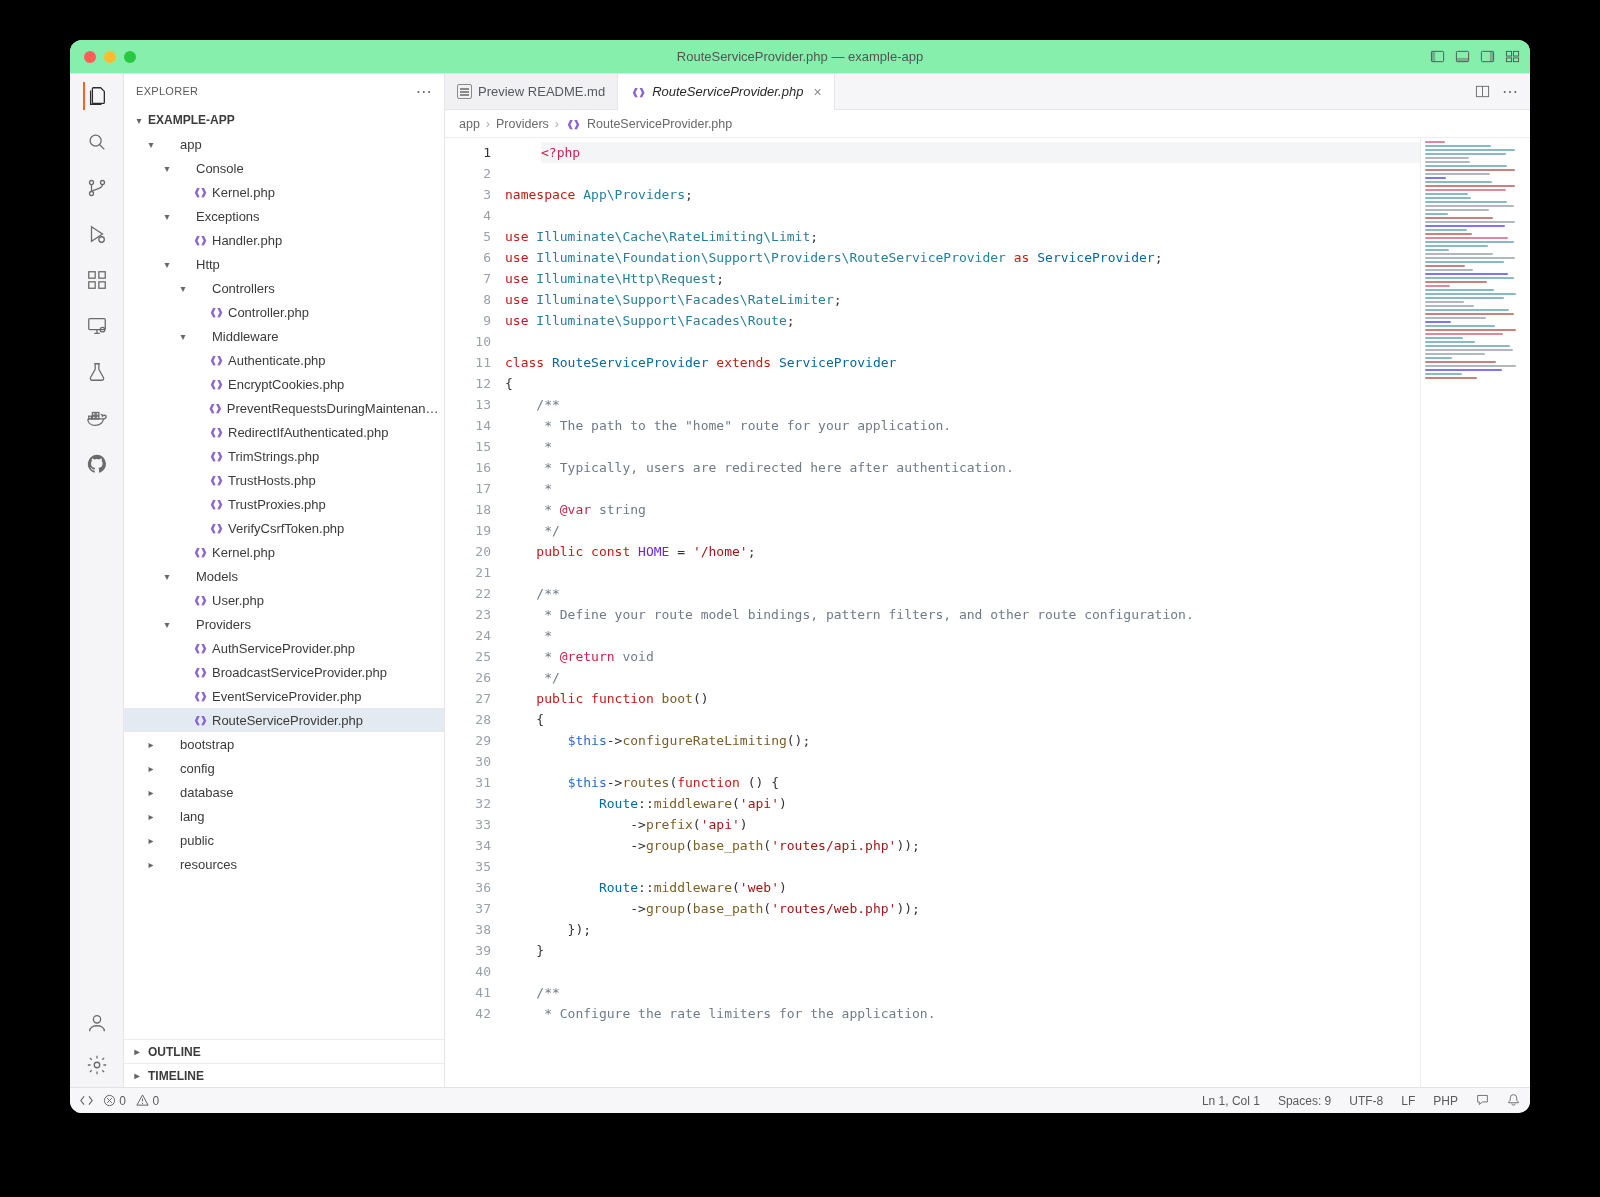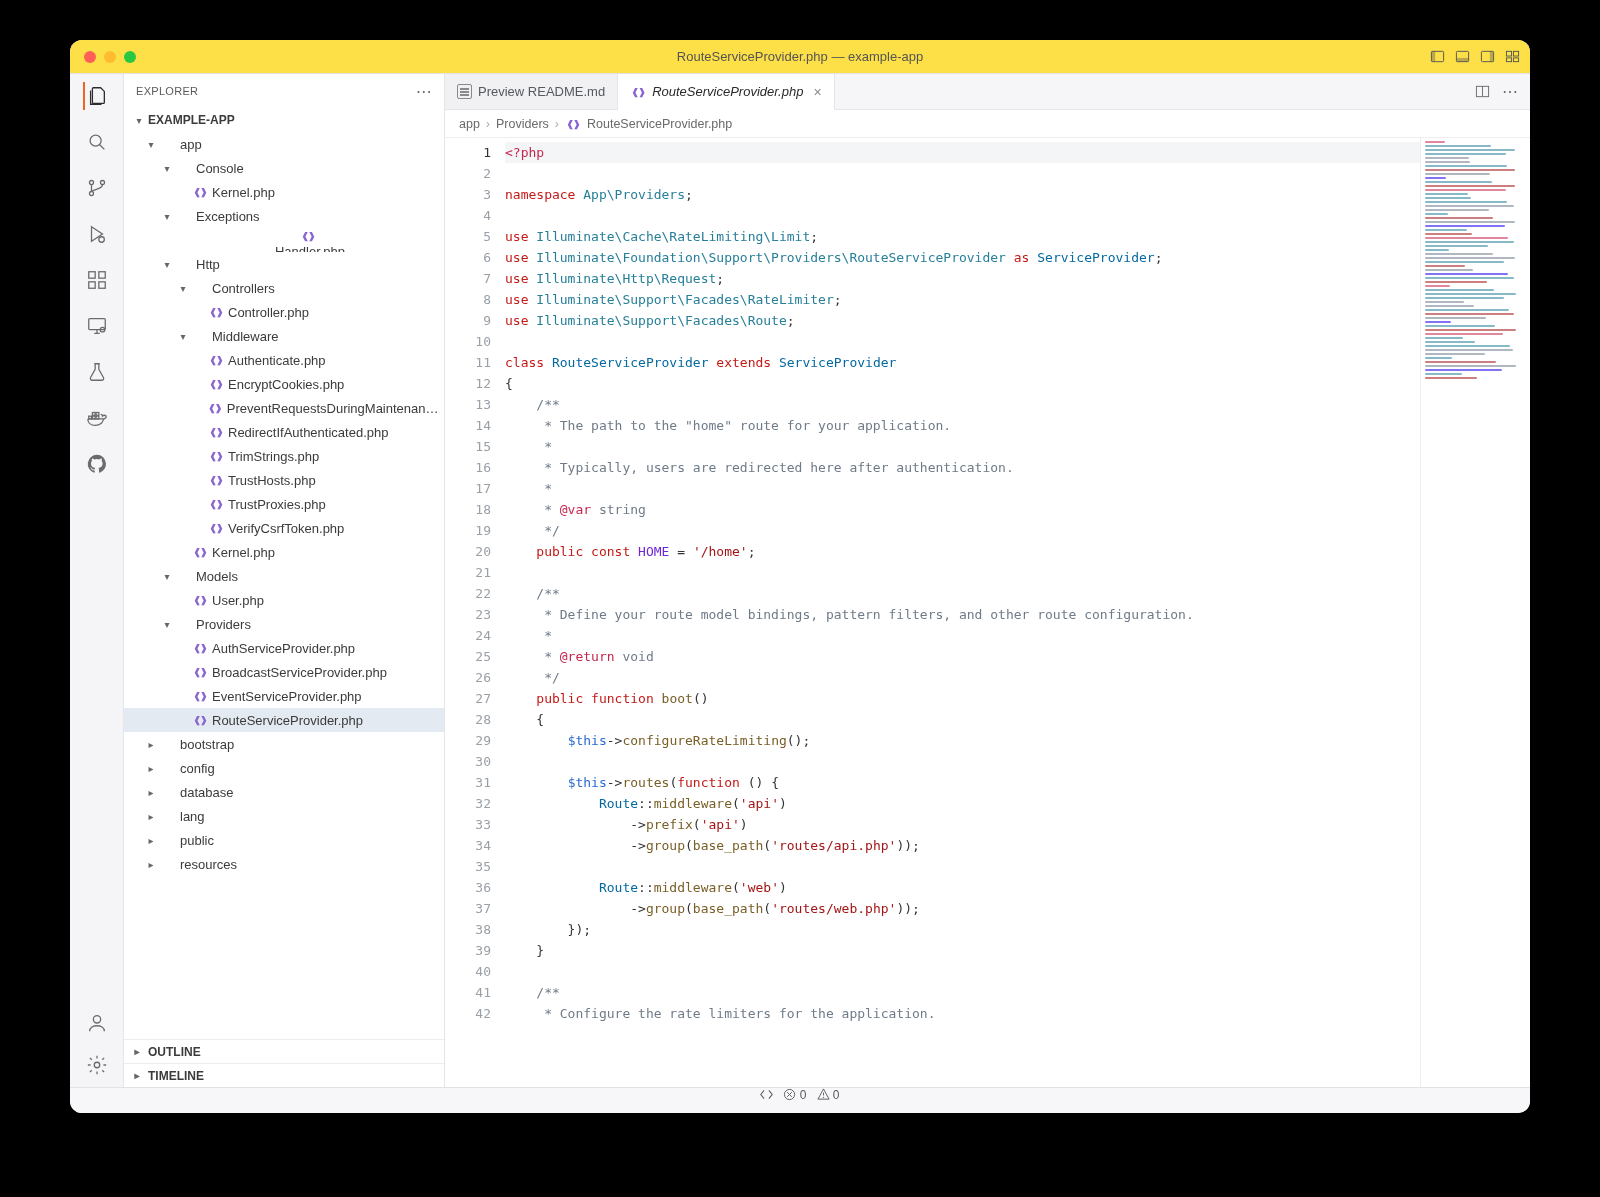--- a/index.html
+++ b/index.html
@@ -27,21 +27,21 @@
     border-radius: 12px;
     box-shadow: 0 18px 45px rgba(0,0,0,.55);
     display: flex;
     flex-direction: column;
     overflow: hidden;
   }
   
   .titlebar {
     height: 34px;
     min-height: 34px;
-    background: #fde047;
+    background: #86efac;
     border-bottom: 1px solid #e2e2e6;
     display: flex;
     align-items: center;
     position: relative;
   }
   .traffic {
     display: flex;
     gap: 8px;
     padding-left: 14px;
   }
@@ -174,21 +174,21 @@
     font-family: Menlo, Consolas, monospace; font-size:13px;
     color:#9aa0a8; line-height: 21px; user-select:none;
     background:#fff;
   }
   .gutter .cur { color:#333; }
   .code {
     flex:1; padding: 4px 0 0 6px;
     font-family: Menlo, Consolas, monospace; font-size:13px;
     line-height: 21px; white-space: pre; overflow:hidden; color:#333;
   }
-  .code .ln1 { background:#f3f5f7; display:block; }
+  .code .ln1 { background:#f3f5f7; display:block;margin-left:36px; }
   .minimap {
     width: 110px; border-left:1px solid #eee; padding:3px 4px;
     display:flex; flex-direction:column; gap:2px; overflow:hidden;
     background:#fff;
   }
   .minimap .mbar { height:2px; border-radius:1px; }
   
   .t-red { color:#c7254e; }
   .t-kw  { color:#c41a16; }
   .t-ns  { color:#267f99; }
@@ -197,21 +197,21 @@
   .t-tag { color:#c7254e; }
   .t-str { color:#a31515; }
   .t-const { color:#6d28d9; }
   .t-call { color:#795e26; }
   .t-var { color:#2a6bd1; } 
   
   .status {
     height: 26px; min-height:26px;
     border-top:1px solid #e2e2e6; background:#f7f7f9;
     display:flex; align-items:center;
-    font-size:12px; color:#5a5a5a; padding: 0 10px; gap:14px;flex-direction:column;
+    font-size:12px; color:#5a5a5a; padding: 0 10px; gap:14px;
   }
   .status .left { display:flex; align-items:center; gap:10px;}
   .status .right { margin-left:auto; display:flex; align-items:center; gap:18px;}
   .status svg { width:13px; height:13px; }
   
   .php-ic {
     width:16px; height:16px;
     font-size: 9px; color:#8a63d2; font-weight:700;
     display:inline-flex; align-items:center; justify-content:center;
   }
@@ -364,21 +364,21 @@
                 <span class="fi">
                   <span class="php-ic"></span>
                 </span>
                 <span class="lbl">Kernel.php</span>
               </div>
               <div class="row" style="padding-left: 36px;">
                 <span class="tw">▾</span>
                 <span class="fi"></span>
                 <span class="lbl">Exceptions</span>
               </div>
-              <div class="row" style="padding-left: 52px; flex-direction: column;">
+              <div class="row" style="padding-left: 52px;">
                 <span class="tw"></span>
                 <span class="fi">
                   <span class="php-ic"></span>
                 </span>
                 <span class="lbl">Handler.php</span>
               </div>
               <div class="row" style="padding-left: 36px;">
                 <span class="tw">▾</span>
                 <span class="fi"></span>
                 <span class="lbl">Http</span>

